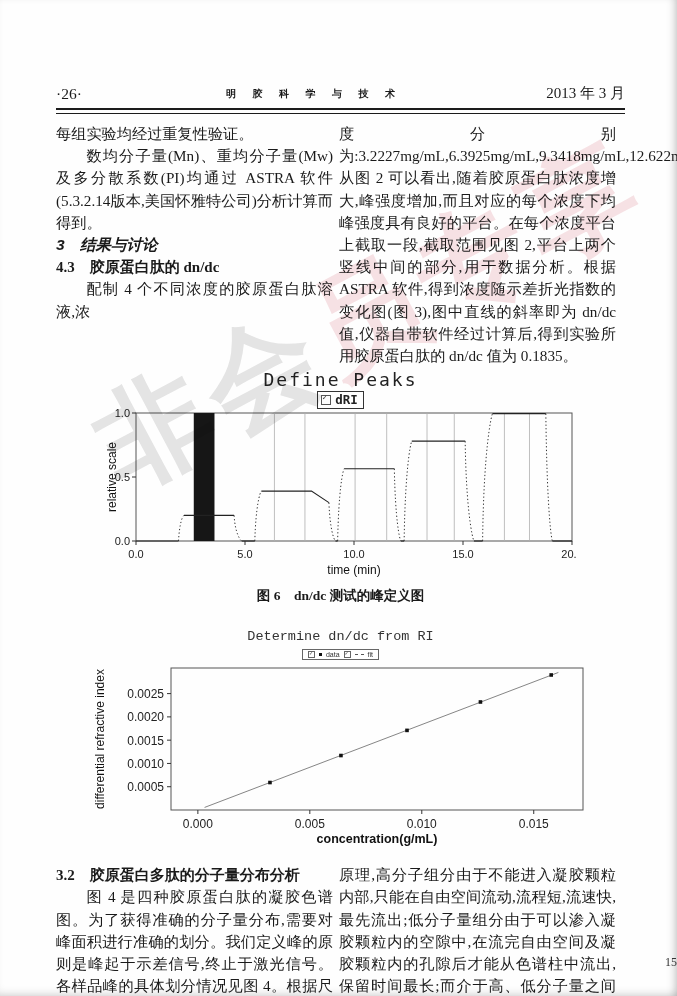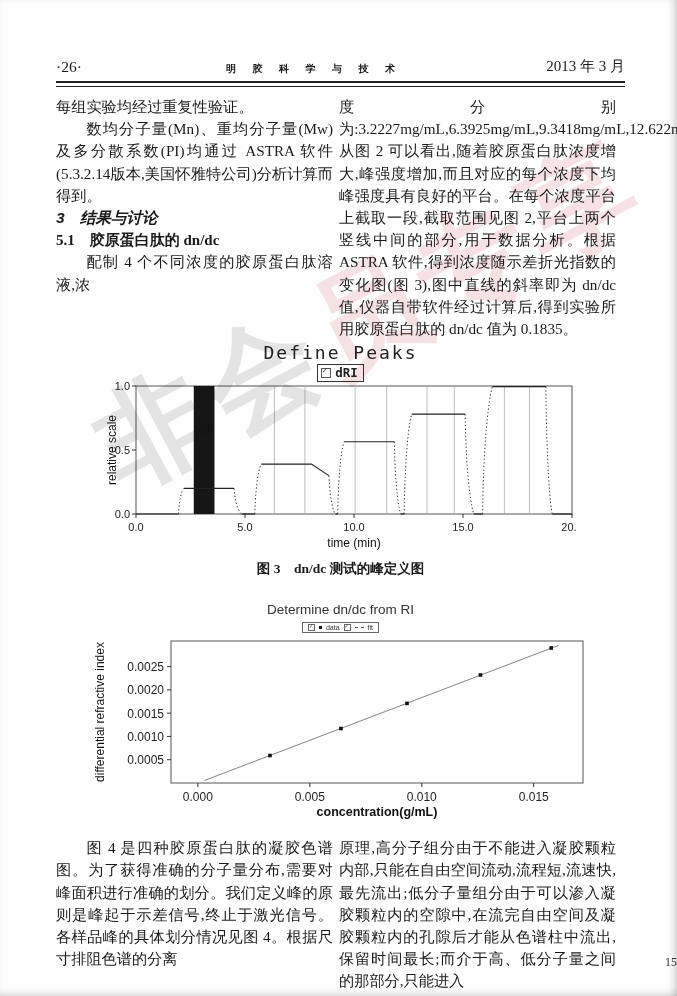--- a/index.html
+++ b/index.html
@@ -1,36 +1,36 @@
 <!DOCTYPE html>
 <html><head>
 <meta charset="utf-8">
 <style>
   html,body{margin:0;padding:0;background:#e8e8e8;}
   .page{position:relative;width:677px;height:996px;margin:0 auto;background:#fefefe;overflow:hidden;
         font-family:"Liberation Serif","DejaVu Serif",serif;color:#1a1a1a;
         box-shadow:inset -7px 0 9px -5px rgba(0,0,0,.22), inset 0 -7px 9px -5px rgba(0,0,0,.15);}
   .content{padding:0 52px 0 56px;}
   
-  .header{display:flex;justify-content:space-between;align-items:flex-end;padding-top:57px;font-size:15px;}
+  .header{display:flex;justify-content:space-between;align-items:center;padding-top:84px;font-size:15px;}
   .header .journal{letter-spacing:7px;font-weight:bold;font-size:10px;}
   .header .pageno{font-size:15.5px;}
   .rule{margin-top:5px;height:3px;border-top:2px solid #1c1c1c;border-bottom:1.5px solid #1c1c1c;}
   
   .cols{display:flex;gap:6px;margin-top:9px;}
   .col{width:277px;font-size:15.2px;line-height:22.2px;text-align:justify;text-justify:inter-ideograph;}
   .col p{margin:0;text-indent:2em;}
   .col p.noindent{text-indent:0;}
   .h-section{font-weight:bold;font-family:"Liberation Sans","DejaVu Sans",sans-serif;font-size:15.5px;margin:0;font-style:italic;}
   .h-sub{font-weight:bold;font-size:15px;margin:0;}
   .cols.top{min-height:223px;}
   
   .figure{text-align:center;}
   .fig-title-mono{font-family:"DejaVu Sans Mono","Liberation Mono",monospace;font-size:18px;letter-spacing:2px;color:#222;margin-top:2px;}
-  .fig-title-sans{font-family:Liberation Sans, sans-serif;font-size:13.5px;color:#333;}
+  .fig-title-sans{font-family:Liberation Mono, monospace;font-size:13.5px;color:#333;}
   .legend-box{display:inline-flex;align-items:center;gap:4px;border:1.5px solid #333;padding:0 5px 1px 3px;
               font-family:"DejaVu Sans Mono","Liberation Mono",monospace;font-size:12.5px;font-weight:bold;color:#222;margin-top:1px;}
   .cbx{display:inline-block;width:8px;height:8px;border:1px solid #555;position:relative;background:#fdfdfd;}
   .cbx::after{content:"✓";position:absolute;top:-3px;left:0px;font-size:8px;color:#333;}
   .legend-tiny{display:inline-flex;align-items:center;gap:4px;border:1px solid #666;padding:1px 5px;
                font-family:"Liberation Sans",sans-serif;font-size:7px;color:#333;margin-top:1px;background:#fff;}
   .cbx2{display:inline-block;width:5px;height:5px;border:1px solid #666;position:relative;}
   .cbx2::after{content:"✓";position:absolute;top:-2px;left:0;font-size:5px;color:#444;}
   .sq{display:inline-block;width:3px;height:3px;background:#111;}
   .dashline{display:inline-block;width:9px;border-top:1px dashed #555;height:0;}
@@ -63,21 +63,21 @@
       <span class="journal">明 胶 科 学 与 技 术</span>
       <span>2013 年 3 月</span>
     </div>
     <div class="rule"></div>
 
     <div class="cols top">
       <div class="col">
         <p class="noindent">每组实验均经过重复性验证。</p>
         <p>数均分子量(Mn)、重均分子量(Mw)及多分散系数(PI)均通过 ASTRA 软件(5.3.2.14版本,美国怀雅特公司)分析计算而得到。</p>
         <p class="h-section noindent">3　结果与讨论</p>
-        <p class="h-sub noindent">5.1　胶原蛋白肽的 dn/dc</p>
+        <p class="h-sub noindent">4.3　胶原蛋白肽的 dn/dc</p>
         <p>配制 4 个不同浓度的胶原蛋白肽溶液,浓</p>
       </div>
       <div class="col">
         <p class="noindent">度分别为:3.2227mg/mL,6.3925mg/mL,9.3418mg/mL,12.622mg/mL,15.780mg/mL。从图 2 可以看出,随着胶原蛋白肽浓度增大,峰强度增加,而且对应的每个浓度下均峰强度具有良好的平台。在每个浓度平台上截取一段,截取范围见图 2,平台上两个竖线中间的部分,用于数据分析。根据 ASTRA 软件,得到浓度随示差折光指数的变化图(图 3),图中直线的斜率即为 dn/dc 值,仪器自带软件经过计算后,得到实验所用胶原蛋白肽的 dn/dc 值为 0.1835。</p>
       </div>
     </div>
 
     <div class="figure fig2-wrap">
       <div class="fig-title-mono">Define Peaks</div>
       <div>
@@ -130,21 +130,21 @@
           <text x="466" y="149" text-anchor="middle" class="tick">20.0</text>
           <line x1="26" y1="132" x2="30" y2="132" stroke="#333" stroke-width="1"></line>
           <text x="24" y="136" text-anchor="end" class="tick">0.0</text>
           <line x1="26" y1="68" x2="30" y2="68" stroke="#333" stroke-width="1"></line>
           <text x="24" y="72" text-anchor="end" class="tick">0.5</text>
           <line x1="26" y1="4" x2="30" y2="4" stroke="#333" stroke-width="1"></line>
           <text x="24" y="8" text-anchor="end" class="tick">1.0</text>
           <text x="248" y="165" text-anchor="middle" class="axis-label">time (min)</text>
           <text transform="translate(10,68) rotate(-90)" text-anchor="middle" class="axis-label">relative scale</text>
         </svg>
-      <div class="caption">图 3　dn/dc 测试的峰定义图</div>
+      <div class="caption">图 6　dn/dc 测试的峰定义图</div>
     </div>
 
     <div class="figure fig3-wrap">
       <div class="fig-title-sans">Determine dn/dc from RI</div>
       <div>
         <span class="legend-tiny">
           <span class="cbx2"></span>
           <span class="sq"></span>
           <span>data</span>
           <span class="cbx2"></span>
@@ -178,20 +178,21 @@
           <text x="330.7826086956522" y="166" text-anchor="middle" class="tick3">0.010</text>
           <line x1="442.73913043478257" y1="148" x2="442.73913043478257" y2="152" stroke="#333" stroke-width="1"></line>
           <text x="442.73913043478257" y="166" text-anchor="middle" class="tick3">0.015</text>
           <text x="286" y="181" text-anchor="middle" class="axis-label-b">concentration(g/mL)</text>
           <text transform="translate(13,77) rotate(-90)" text-anchor="middle" class="axis-label">differential refractive index</text>
         </svg>
     </div>
 
     <div class="cols bottom">
       <div class="col">
+        <p class="h-sub noindent">3.2　胶原蛋白多肽的分子量分布分析</p>
         <p>图 4 是四种胶原蛋白肽的凝胶色谱图。为了获得准确的分子量分布,需要对峰面积进行准确的划分。我们定义峰的原则是峰起于示差信号,终止于激光信号。各样品峰的具体划分情况见图 4。根据尺寸排阻色谱的分离</p>
       </div>
       <div class="col">
         <p class="noindent">原理,高分子组分由于不能进入凝胶颗粒内部,只能在自由空间流动,流程短,流速快,最先流出;低分子量组分由于可以渗入凝胶颗粒内的空隙中,在流完自由空间及凝胶颗粒内的孔隙后才能从色谱柱中流出,保留时间最长;而介于高、低分子量之间的那部分,只能进入</p>
       </div>
     </div>
 
   </div>
 
   <div class="footer">15</div>

